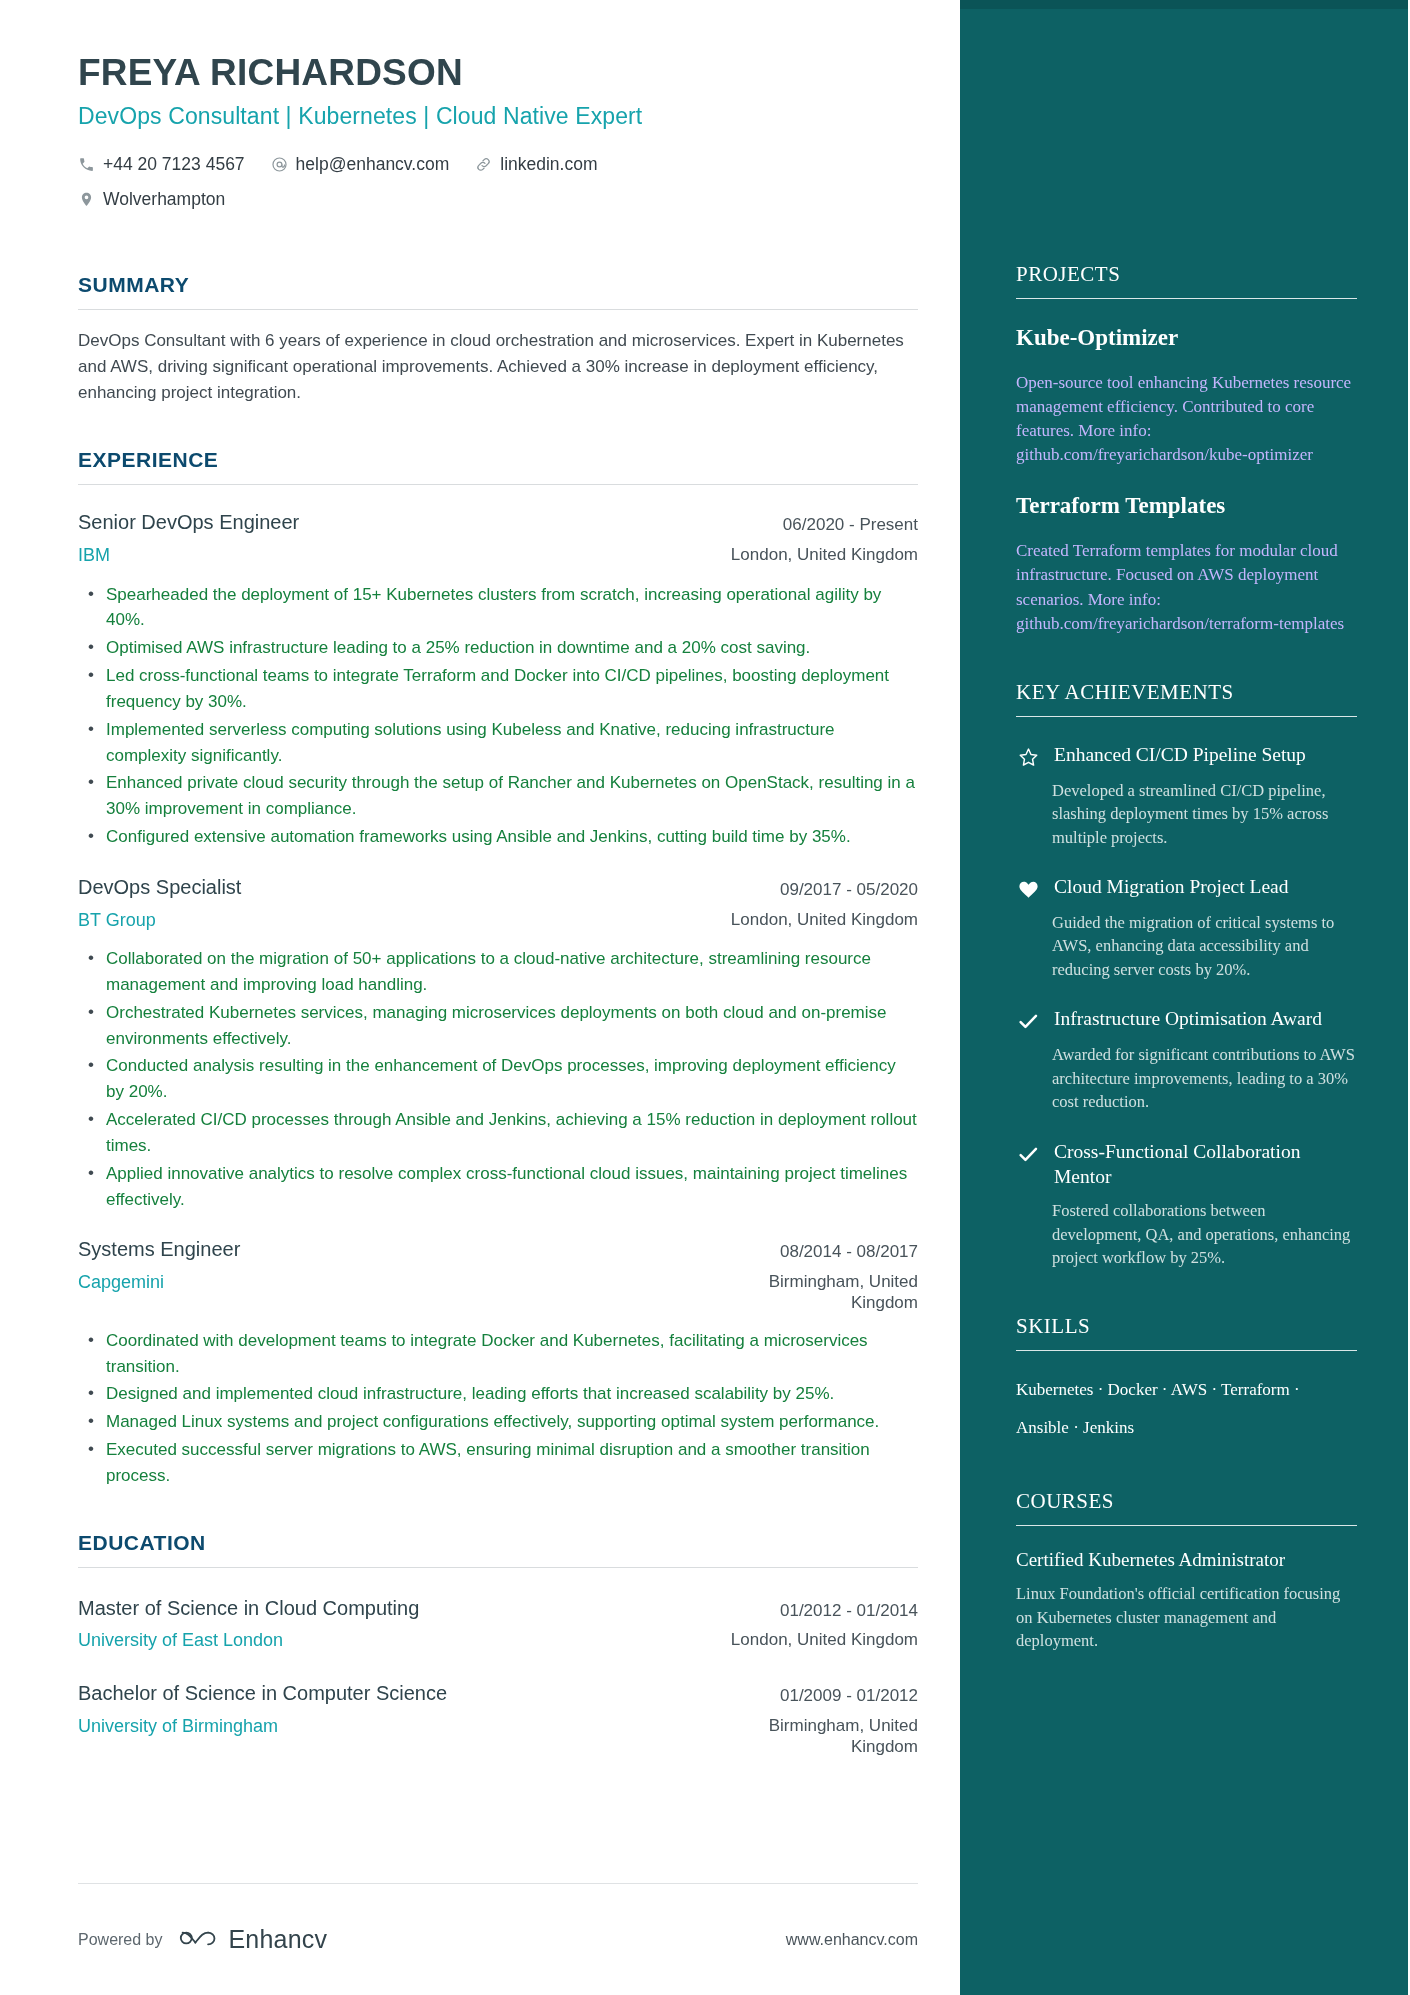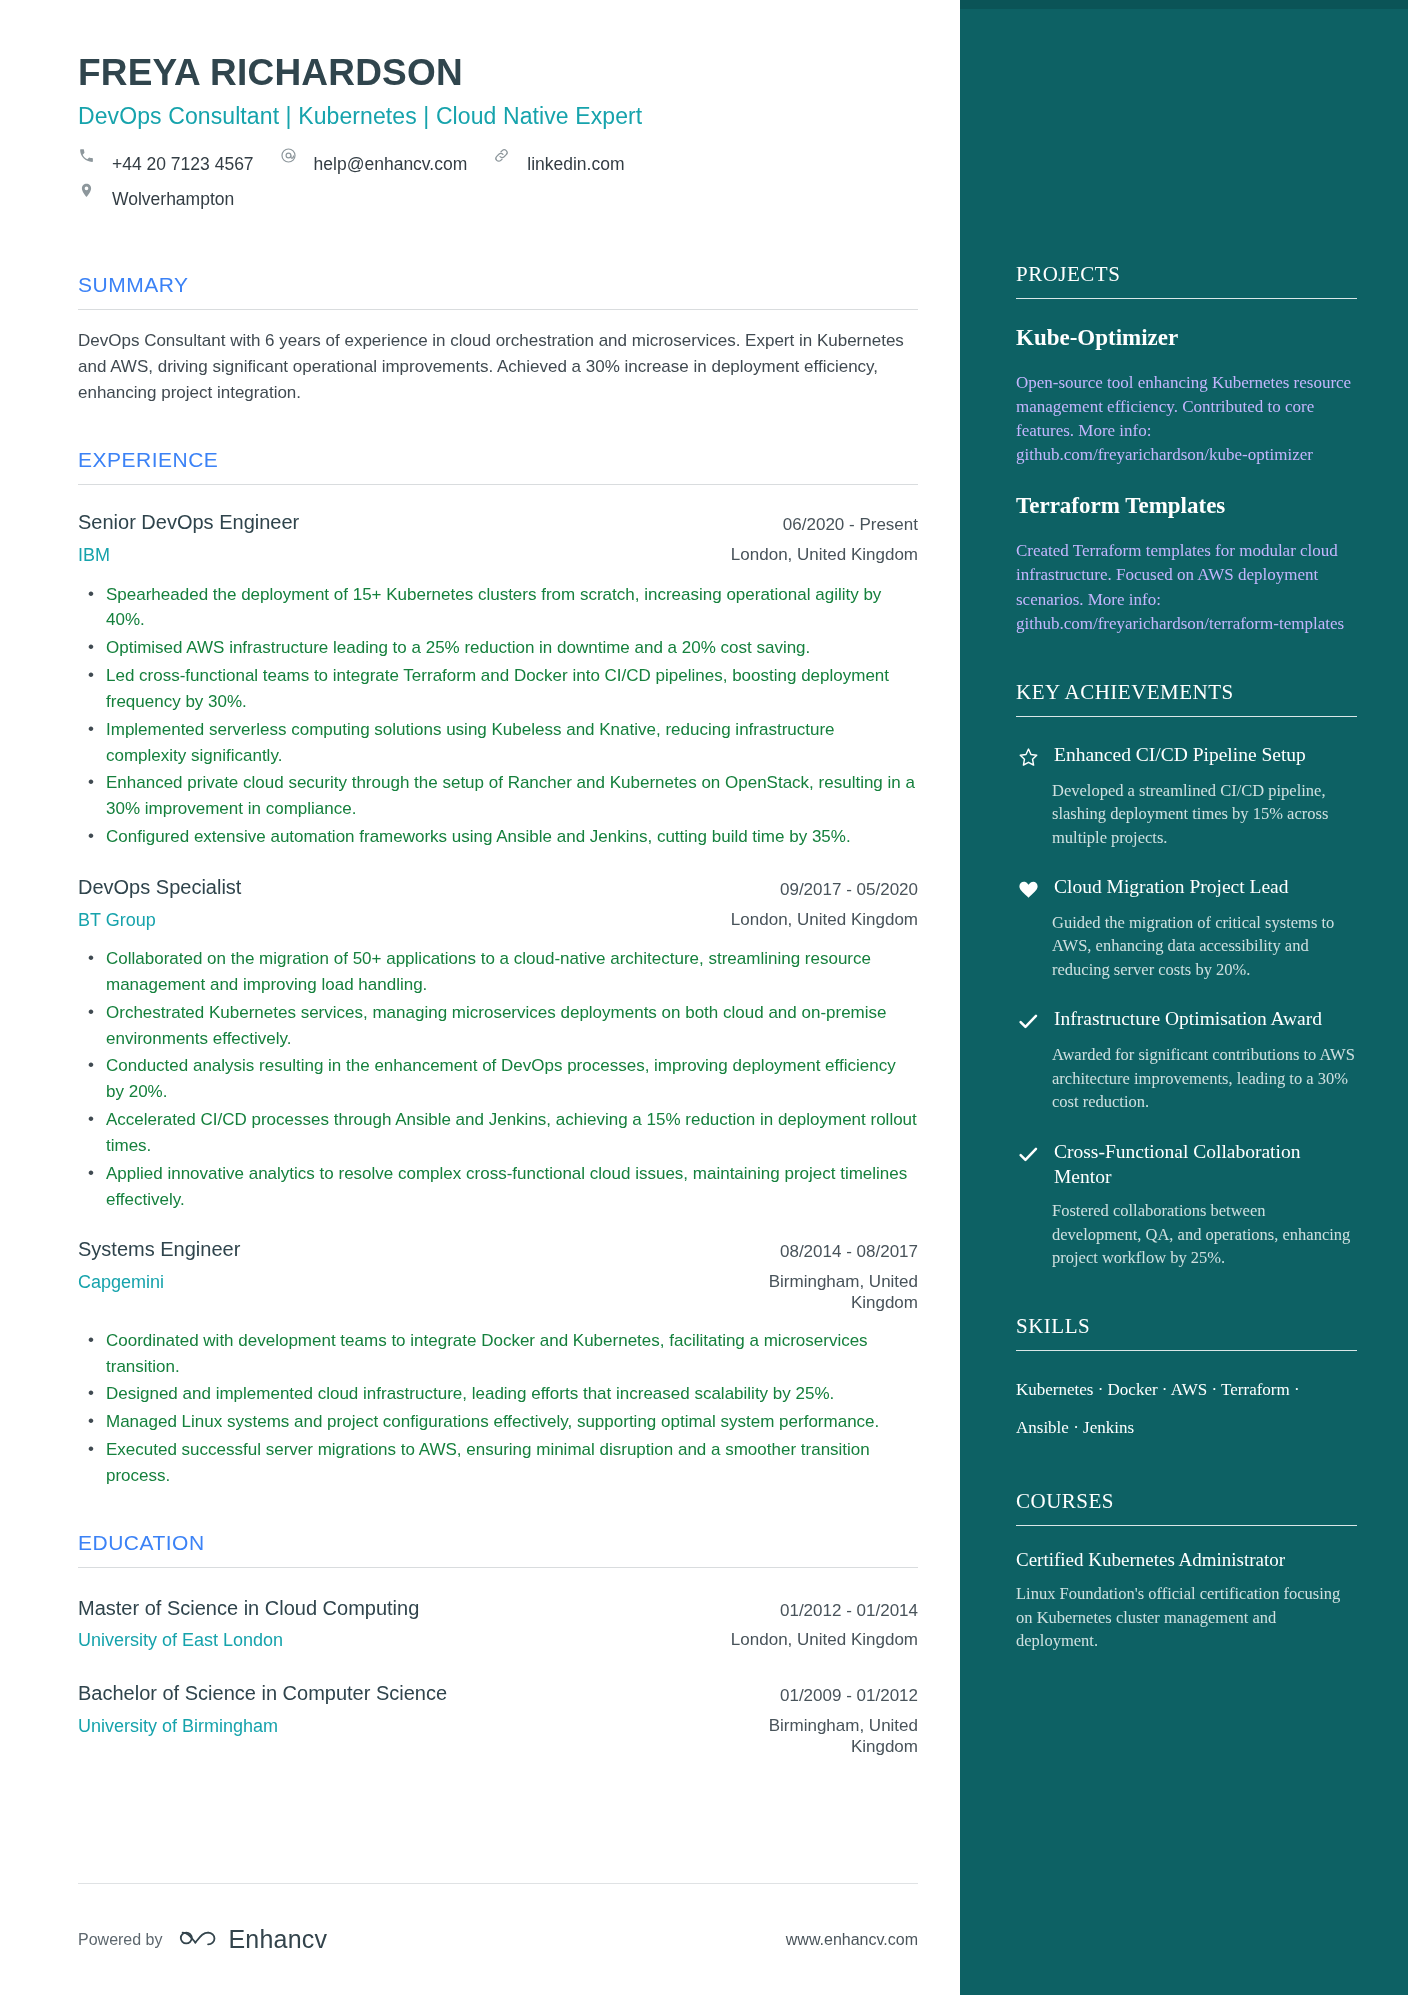--- a/index.html
+++ b/index.html
@@ -27,31 +27,31 @@
   }
   .headline {
     font-size: 23px;
     color: #16a3ac;
     font-weight: 400;
     margin-bottom: 17px;
     letter-spacing: .1px;
   }
   .contact-row { display: flex; flex-wrap: wrap; align-items: center; gap: 0 26px; }
   .contact-item {
-    display: flex; gap: 17px;
+    display: flex; align-items: center; gap: 8px;
     font-size: 17.5px; color: #333d44; line-height: 2.0;
   }
   .cicon { width: 17px; height: 17px; display:inline-flex; align-items:center; justify-content:center; flex: none; }
   .cicon svg { display:block; }
 
   .section { margin-top: 42px; }
   .section.first { margin-top: 56px; }
   .sec-title {
-    font-size: 21px; color: #3b82f6; letter-spacing: .5px;
-    font-weight: 400; padding-bottom: 12px;
+    font-size: 21px; color: #0c4a6e; letter-spacing: .5px;
+    font-weight: 700; padding-bottom: 12px;
   }
   .sec-rule { height: 1px; background: #d9dcde; width: 100%; }
 
   .para {
     margin-top: 18px;
     font-size: 17px; line-height: 1.53; color: #404a51;
   }
 
   .entry { margin-top: 25px; }
   .entry-head { display: flex; justify-content: space-between; align-items: flex-start; gap: 20px; }

